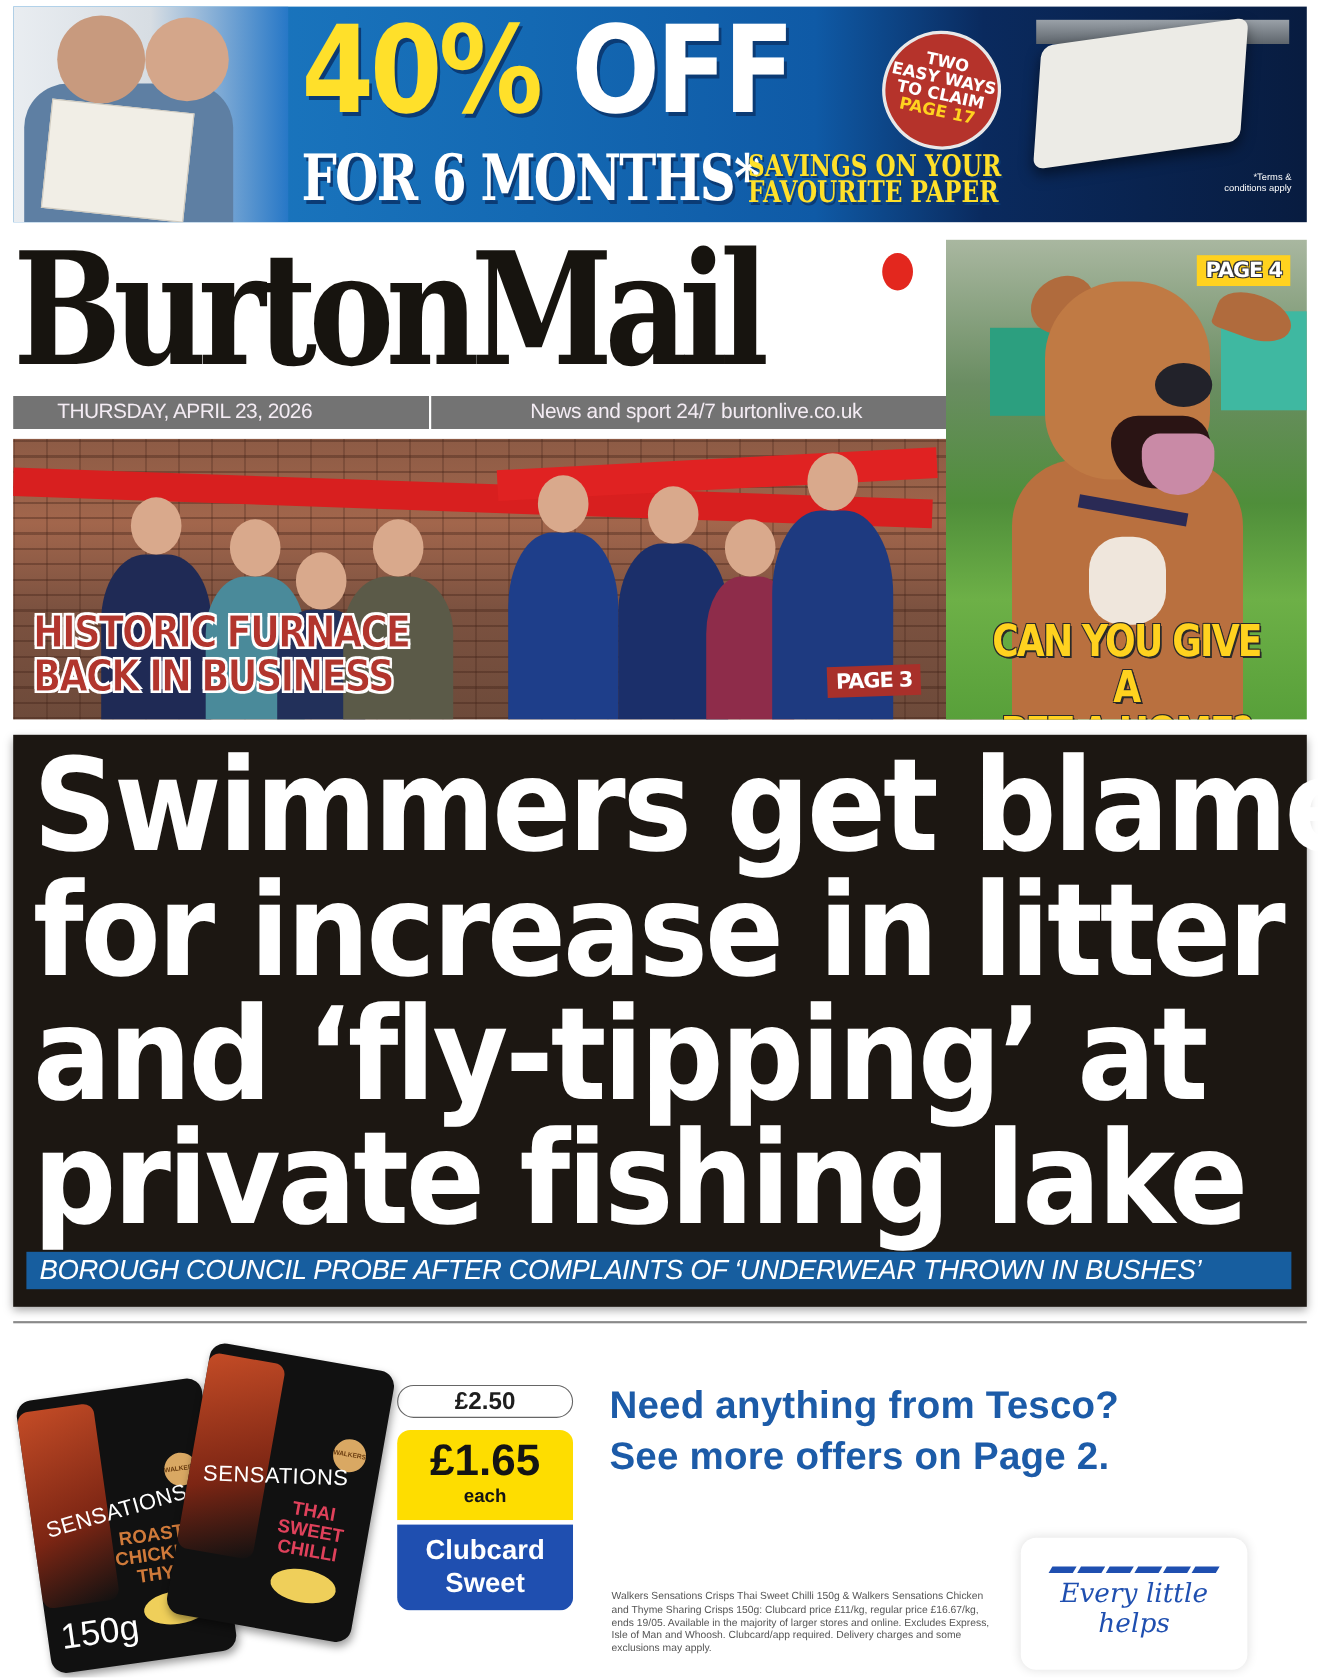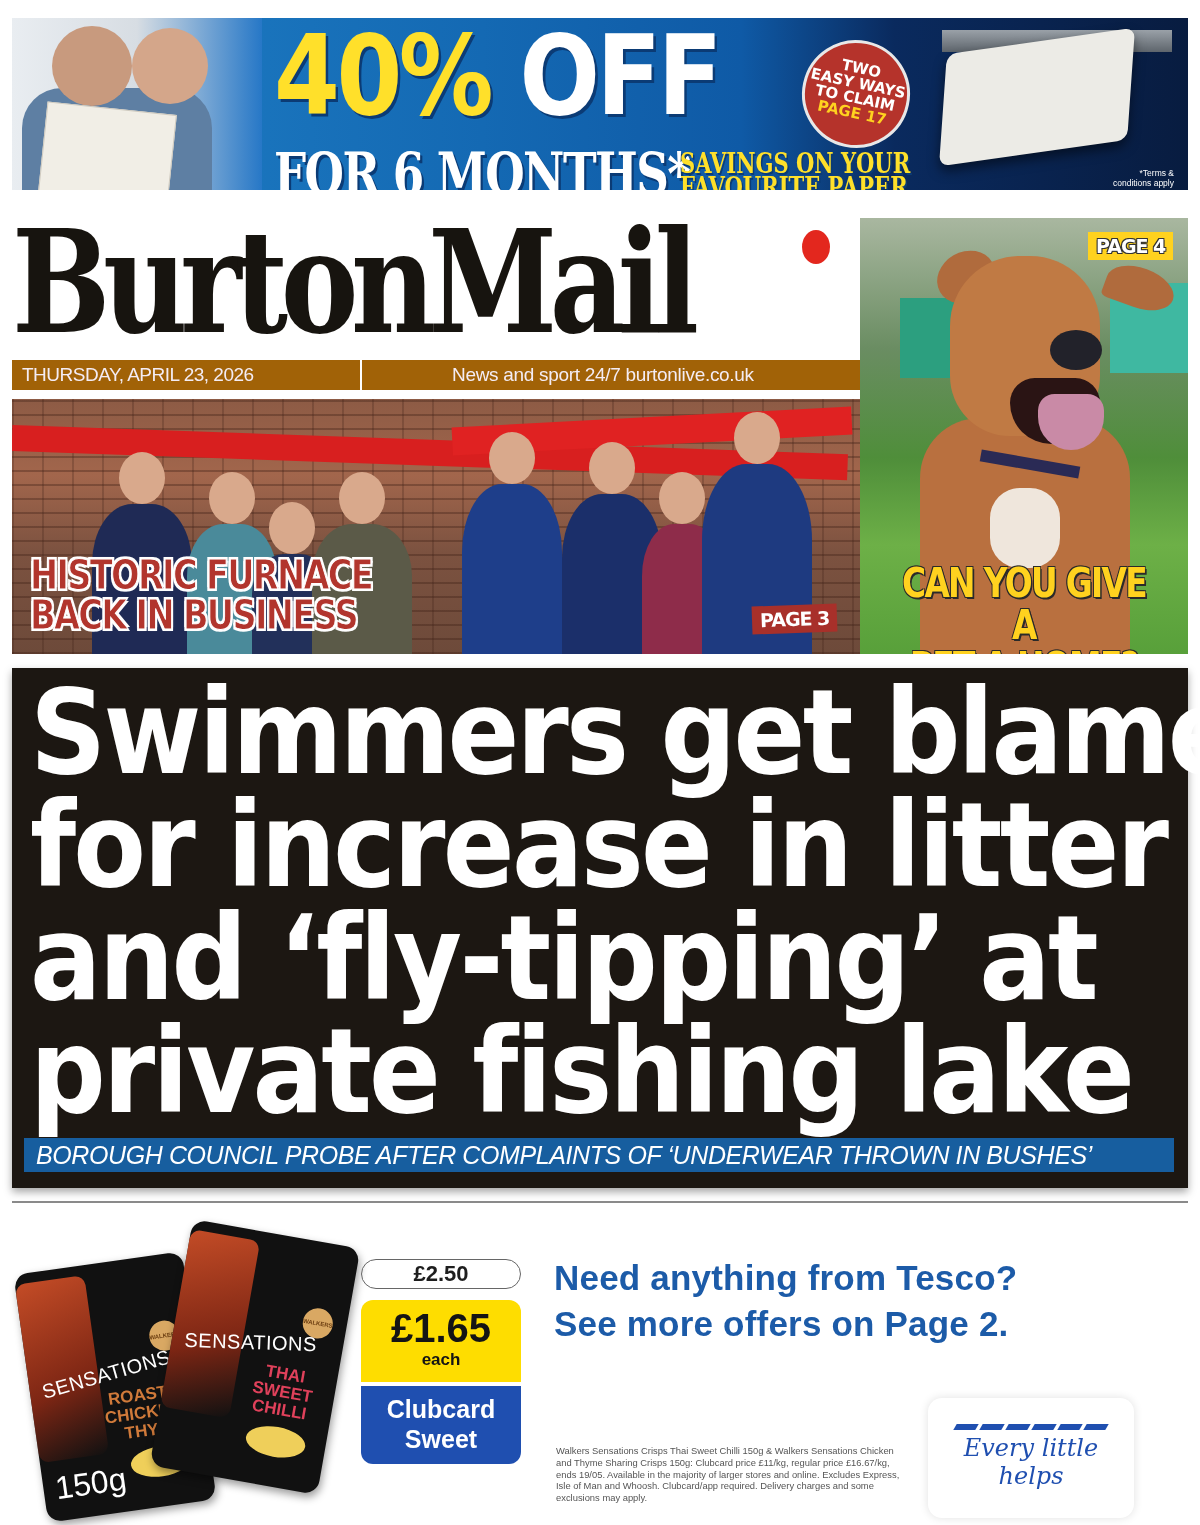--- a/index.html
+++ b/index.html
@@ -1,20 +1,20 @@
 <!DOCTYPE html>
 <html><head>
 <meta charset="utf-8">
 <style>
   * { box-sizing: border-box; margin: 0; padding: 0; }
   html, body { width: 1200px; height: 1525px; background: #ffffff; overflow: hidden; }
   body { font-family: "Liberation Sans", sans-serif; position: relative; }
 
   
-  .promo { position: absolute; left: 12px; top: 18px; width: 1176px; height: 172px; overflow: hidden;
+  .promo { position: absolute; left: 12px; top: 6px; width: 1176px; height: 196px; overflow: hidden;
            background: linear-gradient(90deg, #1f7fc6 0%, #1469b3 40%, #0f5aa6 62%, #0a2a5e 75%, #081c40 100%); }
   .promo-photo { position: absolute; left: 0; top: 0; width: 250px; height: 196px;
            background: linear-gradient(90deg, #e9edf1 0%, #d7dde3 50%, rgba(40,120,200,0.9) 100%); }
   .promo-photo .person1 { position: absolute; left: 40px; top: 8px; width: 80px; height: 80px; border-radius: 50%; background: #c89a7e; }
   .promo-photo .person2 { position: absolute; left: 120px; top: 10px; width: 76px; height: 76px; border-radius: 50%; background: #d4a68a; }
   .promo-photo .shirt { position: absolute; left: 10px; top: 70px; width: 190px; height: 126px; border-radius: 40px 40px 0 0; background: #5e7fa3; }
   .promo-photo .paper { position: absolute; left: 30px; top: 90px; width: 130px; height: 100px; background: #f1eee6; transform: rotate(6deg); border: 1px solid #cfcabf; }
   .promo-big { position: absolute; left: 262px; top: 2px; font-family: "DejaVu Sans", sans-serif; font-weight: bold;
            font-size: 110px; line-height: 112px; letter-spacing: -4px; transform: scaleX(0.86); transform-origin: left top;
            text-shadow: 3px 3px 0 #0b3b75; }
@@ -36,22 +36,22 @@
            transform: rotate(-8deg) skewX(-12deg); border-radius: 10px; box-shadow: 0 6px 12px rgba(0,0,0,0.5); }
   .promo-terms { position: absolute; right: 14px; top: 150px; width: 70px; text-align: right; color: #fff;
            font-size: 8.5px; line-height: 10px; }
 
   
   .masthead { position: absolute; left: 12px; top: 212px; width: 838px; height: 140px; }
   .logo { font-family: "DejaVu Serif", serif; font-weight: bold; font-size: 142px; line-height: 140px; color: #17140f;
           letter-spacing: -9px; white-space: nowrap; transform: scaleX(0.82); transform-origin: left top; position: relative; }
   .logo-dot { position: absolute; left: 790px; top: 18px; width: 28px; height: 34px; border-radius: 50%; background: #e3271e; }
 
-  .dateline { position: absolute; left: 12px; top: 360px; width: 960px; height: 30px; background: #a16207;
-              display: flex; align-items: stretch; color: #f4ecf4; font-size: 19px; }
+  .dateline { position: absolute; left: 12px; top: 360px; width: 960px; height: 30px; background: #737373;
+              display: flex; align-items: stretch; color: #f4ecf4; font-size: 19px; padding-left: 30px; }
   .dateline .date { width: 350px; padding-left: 10px; display: flex; align-items: center; border-right: 2px solid #fff; font-weight: normal; letter-spacing: -0.5px; }
   .dateline .price { width: 80px; display: flex; align-items: center; justify-content: center; border-right: 2px solid #7dd3fc; font-weight: bold; color: #fff; margin-top: 40px; }
   .dateline .tagline { padding-left: 10px; display: flex; align-items: center; letter-spacing: -0.3px; text-align: right; }
 
   
   .furnace { position: absolute; left: 12px; top: 399px; width: 968px; height: 255px; overflow: hidden;
              background: linear-gradient(180deg, #8d5b45 0%, #a2664c 30%, #7c5240 60%, #6d4a3a 100%); }
   .brick-rows { position: absolute; inset: 0;
              background-image: repeating-linear-gradient(0deg, rgba(60,30,20,0.35) 0 2px, transparent 2px 14px),
                                repeating-linear-gradient(90deg, rgba(60,30,20,0.25) 0 2px, transparent 2px 30px); }

